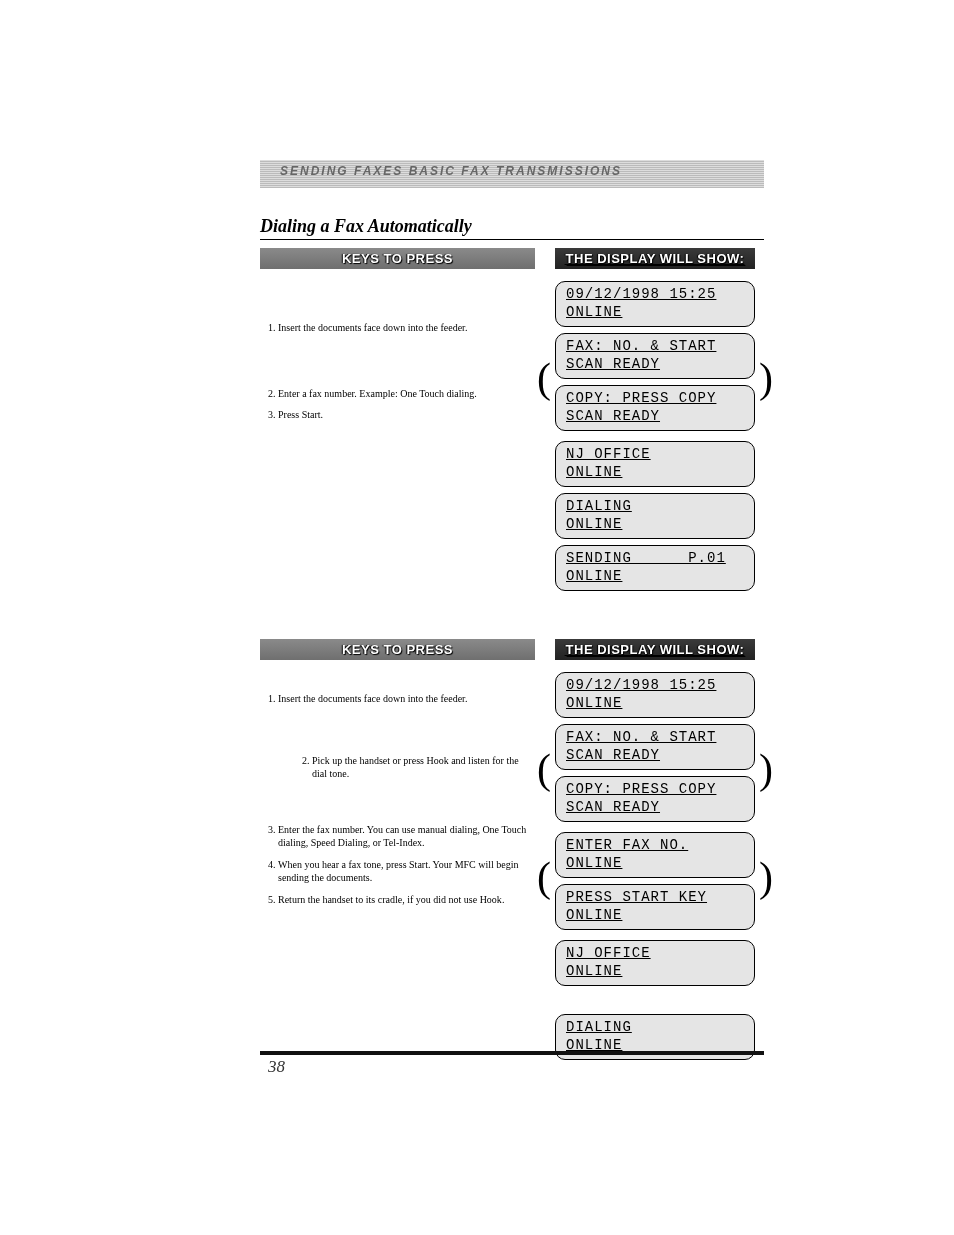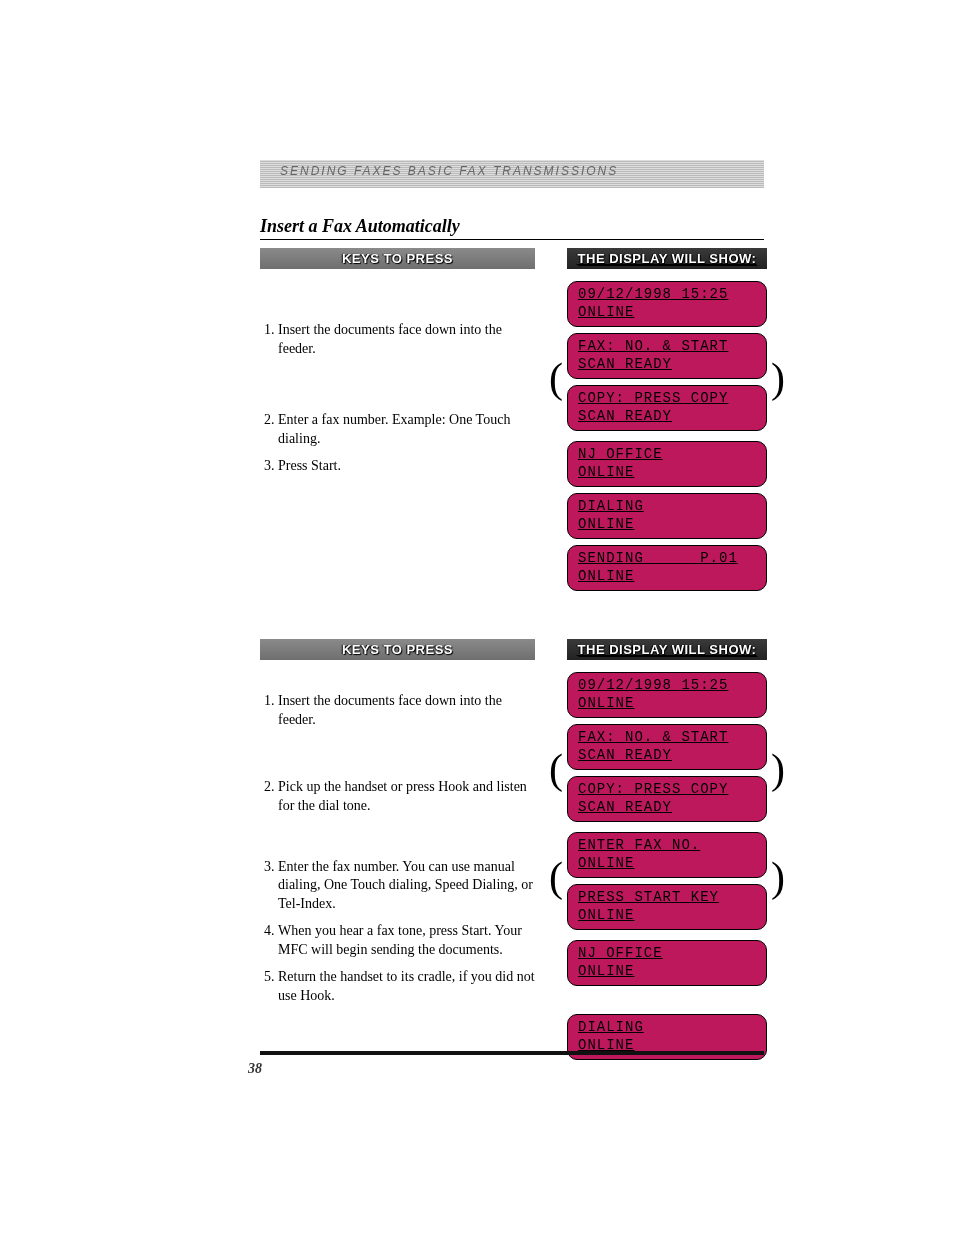--- a/index.html
+++ b/index.html
@@ -14,38 +14,38 @@
     height: 1235px;
     position: relative;
     box-sizing: border-box;
     padding: 160px 190px 0 260px;
   }
   .running-head {
     font-family: Arial, Helvetica, sans-serif;
     letter-spacing: 2px;
     font-size: 12px;
     font-style: italic;
-    font-weight: normal;
+    font-weight: bold;
     color: #666;
     background: repeating-linear-gradient(0deg,#bbb 0 1px,#ddd 1px 2px);
     padding: 4px 8px 10px 20px;
     margin-bottom: 28px;
     text-transform: uppercase;
   }
   .section-title {
     font-style: italic;
     font-weight: bold;
     font-size: 18px;
     border-bottom: 1px solid #000;
     padding-bottom: 2px;
     margin: 0 0 8px 0;
   }
   .columns {
     display: flex;
-    gap: 32px;
+    gap: 20px;
   }
   .col-left {
     width: 275px;
     flex: none;
   }
   .col-right {
     flex: none;
     width: 200px;
     text-decoration: underline;
   }
@@ -62,21 +62,21 @@
   }
   .col-header.left {
     background: linear-gradient(#8a8a8a,#6f6f6f);
   }
   .col-header.right {
     background: linear-gradient(#3a3a3a,#222);
   }
   ol.steps {
     margin: 0;
     padding: 0 0 0 18px;
-    font-size: 14px;
+    font-size: 10px;
     line-height: 1.35;
   }
   ol.steps li {
     margin-bottom: 8px;
     text-align: left;
   }
   .step-gap-sm { margin-top: 52px; }
   .bold { font-weight: normal; }
   .lcd-group {
     position: relative;
@@ -85,21 +85,21 @@
   .lcd {
     border: 1.5px solid #000;
     border-radius: 10px;
     padding: 4px 10px 5px 10px;
     font-family: "Courier New", Courier, monospace;
     font-size: 14px;
     line-height: 1.25;
     letter-spacing: 1px;
     white-space: pre;
     margin-bottom: 6px;
-    background: #be185d;
+    background: #e5e5e5;
   }
   .brace {
     position: absolute;
     font-size: 42px;
     line-height: 1;
     font-family: "Times New Roman", serif;
     color:#000;
   }
   .brace.left  { left: -18px; }
   .brace.right { right: -18px; }
@@ -108,38 +108,38 @@
   }
   .footer-rule {
     position: absolute;
     left: 260px;
     right: 190px;
     bottom: 180px;
     border-top: 4px solid #111;
   }
   .page-num {
     position: absolute;
-    left: 248px;
+    left: 268px;
     bottom: 158px;
     font-style: italic;
-    font-weight: bold;
-    font-size: 14px;
+    font-weight: normal;
+    font-size: 17px;
     color:#333;
   }
   .just { text-align: justify; }
 </style>
 </head>
 <body>
 
 <div class="page">
 
   <div class="running-head">SENDING FAXES   BASIC FAX TRANSMISSIONS</div>
 
   <div>
-    <div class="section-title">Insert a Fax Automatically</div>
+    <div class="section-title">Dialing a Fax Automatically</div>
 
     <div class="columns">
 
       <div class="col-left">
         <div class="col-header left">KEYS TO PRESS</div>
 
         <ol class="steps">
           <li class="step-gap-sm">Insert the documents face down into the feeder.</li>
           <li class="step-gap-sm">Enter a fax number.
 Example: One Touch dialing.</li>
@@ -174,21 +174,21 @@
 
   <div class="section2">
 
     <div class="columns">
 
       <div class="col-left">
         <div class="col-header left">KEYS TO PRESS</div>
 
         <ol class="steps">
           <li class="just" style="margin-top:32px;">Insert the documents face down into the feeder.</li>
-          <li class="just" style="margin-top:48px;">Pick up the handset or press <span class="bold">Hook</span> and listen for the dial tone.</li>
+          <li class="just" style="margin-top:48px;margin-left:34px;">Pick up the handset or press <span class="bold">Hook</span> and listen for the dial tone.</li>
           <li class="just" style="margin-top:42px;">Enter the fax number.
 You can use manual dialing, One Touch dialing, Speed Dialing, or Tel-Index.</li>
           <li class="just">When you hear a fax tone, press <span class="bold">Start</span>. Your MFC will begin sending the documents.</li>
           <li class="just">Return the handset to its cradle, if you did not use <span class="bold">Hook</span>.</li>
         </ol>
       </div>
 
       <div class="col-right">
         <div class="col-header right">THE DISPLAY WILL SHOW:</div>
 

